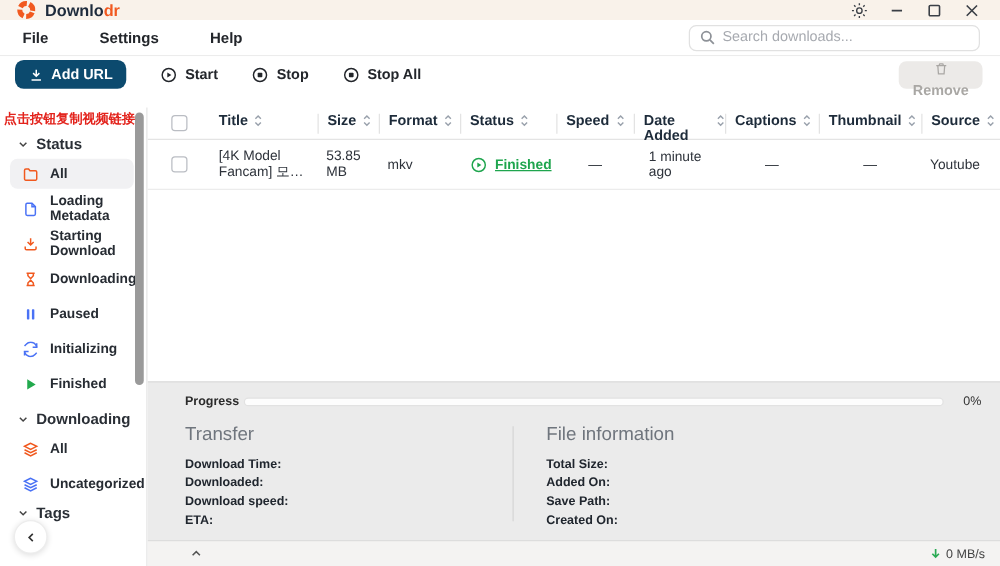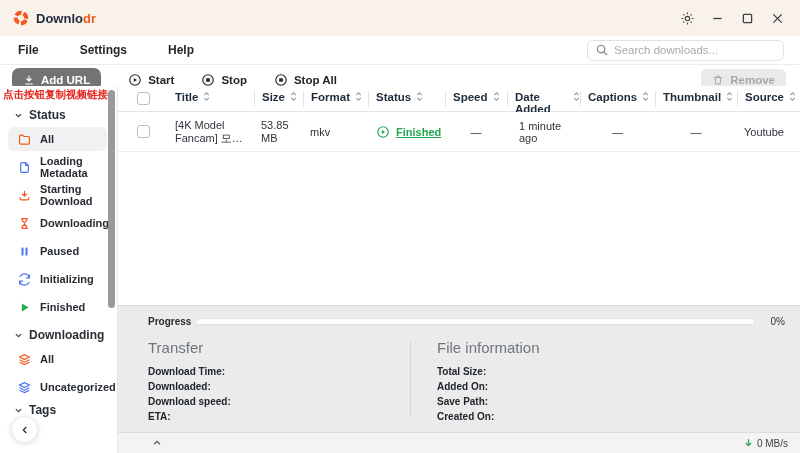--- a/index.html
+++ b/index.html
@@ -1,38 +1,38 @@
 <!DOCTYPE html>
 <html><head>
 <meta charset="utf-8">
 <style>
   * { box-sizing: border-box; margin: 0; padding: 0; }
   html,body { width:800px; height:453px; overflow:hidden; }
   body { font-family:"Liberation Sans", sans-serif; background:#fff; position:relative; color:#23262b; }
 
   
-  .titlebar { height:36px; background:#f9f2ea; display:flex; align-items:center; padding:0 8px 0 13px; }
+  .titlebar { height:16px; background:#f9f2ea; display:flex; align-items:center; padding:0 8px 0 13px; }
   .brand { display:flex; align-items:center; gap:7px; font-weight:bold; font-size:13px; color:#1e2b3c; }
   .brand .accent { color:#f1591f; }
   .win-controls { margin-left:auto; display:flex; align-items:center; }
   .win-btn { width:30px; height:24px; display:flex; align-items:center; justify-content:center; color:#3a3f46; background:none; border:none; cursor:pointer; }
   .win-btn svg { display:block; }
 
   
   .menubar { height:29px; background:#fff; border-bottom:1px solid #ececec; display:flex; align-items:center; padding:0 16px 0 18px; }
   .menu-item { font-weight:600; font-size:12px; color:#23262b; margin-right:41px; background:none; border:none; cursor:pointer; }
-  .search-box { margin-left:auto; width:197px; height:21px; border:1px solid #e1e1e1; border-radius:6px; background:#fff; display:flex; align-items:center; padding:0 8px; gap:6px; }
+  .search-box { margin-left:auto; width:233px; height:21px; border:1px solid #e1e1e1; border-radius:6px; background:#fff; display:flex; align-items:center; padding:0 8px; gap:6px; }
   .search-box input { border:none; outline:none; flex:1; font-size:11.5px; font-family:inherit; color:#333; background:transparent; min-width:0; }
   .search-box input::placeholder { color:#a7aab0; }
 
   
   .toolbar { height:29px; background:#fff; display:flex; align-items:center; padding:0 14px 0 12px; }
-  .btn-addurl { background:#737373; color:#fff; border:none; border-radius:7px; height:23px; padding:0 11px; display:flex; align-items:center; gap:6px; font-size:11.5px; font-weight:600; font-family:inherit; cursor:pointer;justify-content:flex-end; }
+  .btn-addurl { background:#0c4a6e; color:#fff; border:none; border-radius:7px; height:23px; padding:0 11px; display:flex; align-items:center; gap:6px; font-size:11.5px; font-weight:600; font-family:inherit; cursor:pointer;justify-content:flex-end; }
   .tool-btn { display:flex; align-items:center; gap:6px; font-size:11.5px; font-weight:600; color:#23262b; margin-left:27px; background:none; border:none; font-family:inherit; cursor:pointer; }
-  .btn-remove { margin-left:auto; background:#eceae8; color:#a9a7a4; border:none; border-radius:6px; height:22px; padding:0 11px; display:flex; align-items:center; gap:6px; font-size:11.5px; font-weight:600; font-family:inherit; }
+  .btn-remove { margin-left:auto; background:#eceae8; color:#a9a7a4; border:none; border-radius:6px; height:22px; padding:0 11px; display:flex; align-items:center; gap:6px; font-size:11.5px; font-weight:600; font-family:inherit;flex-direction:column; }
 
   
   .body-row { position:absolute; top:86px; left:0; right:0; bottom:0; display:flex; }
 
   
   .sidebar { width:118px; background:#fff; border-right:1px solid #e6e6e6; position:relative; flex:none; }
   .hint { color:#e3231c; font-weight:bold; font-size:10.5px; white-space:nowrap; margin:2px 0 0 3px; overflow:hidden; }
   .side-header { display:flex; align-items:center; gap:6px; margin:6px 0 0 14px; font-weight:600; font-size:12px; color:#2a2f36; cursor:pointer; background:none; border:none; font-family:inherit; height:14px; }
   .side-header.mt { margin-top:9px; }
   .side-header.mt2 { margin-top:4px; }

